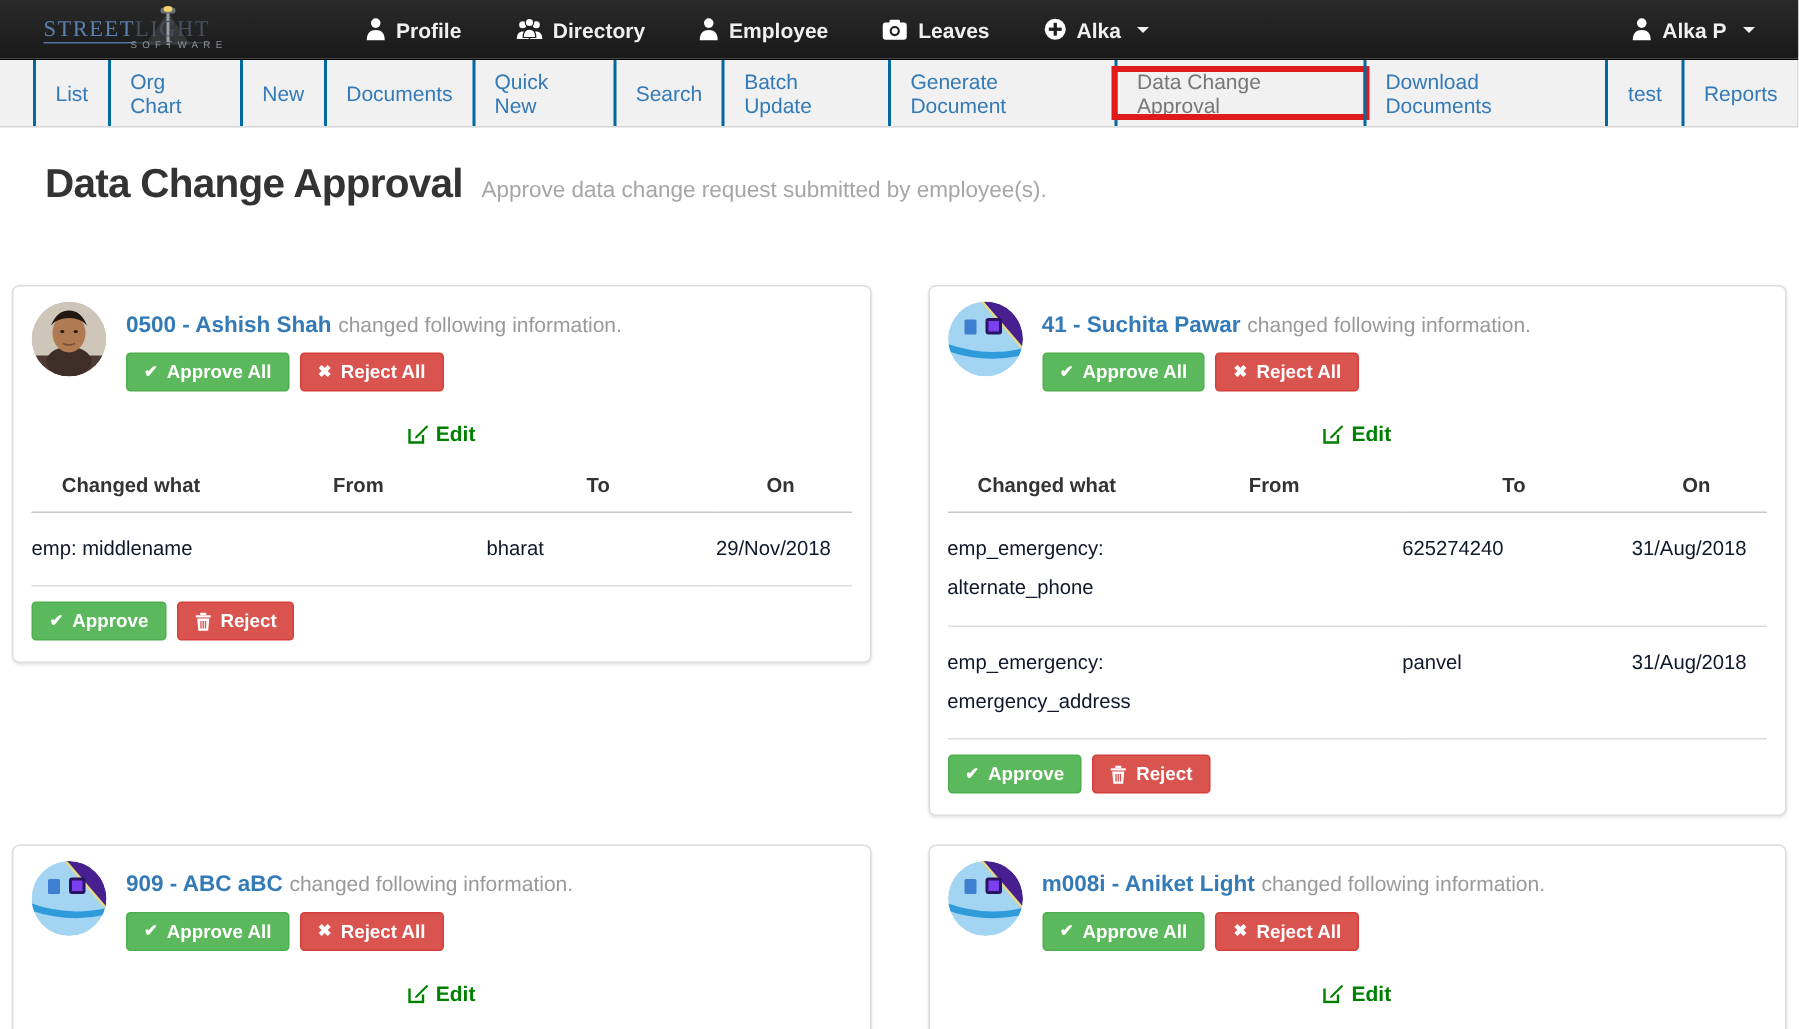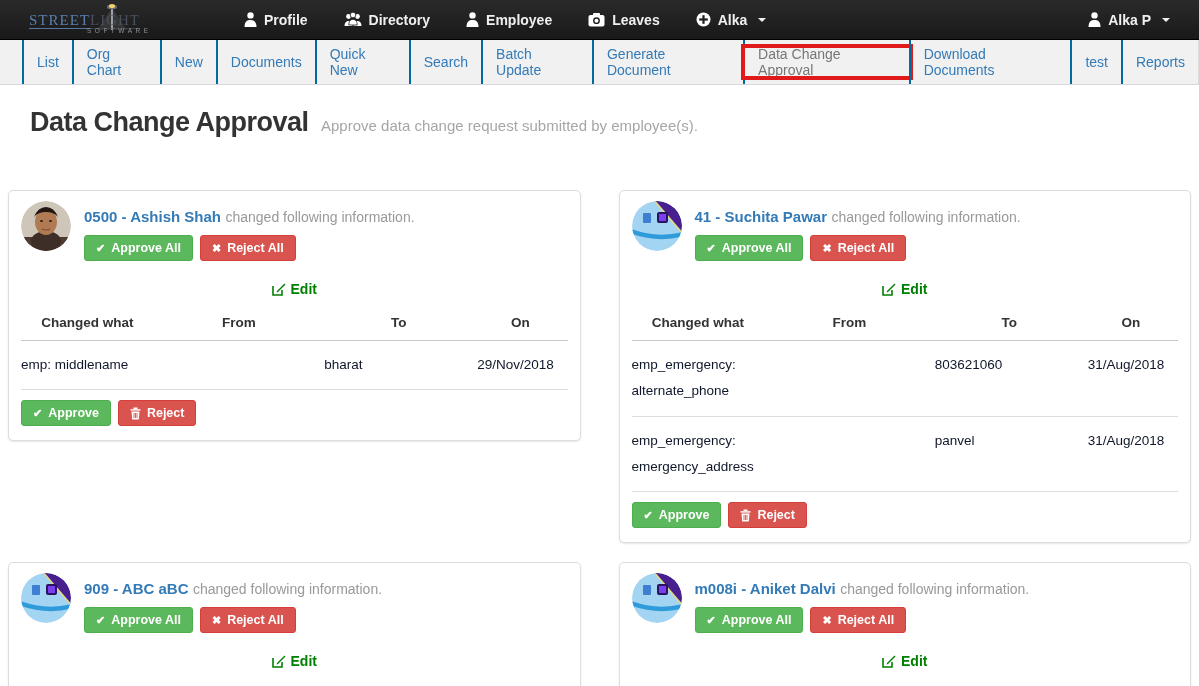--- a/index.html
+++ b/index.html
@@ -323,21 +323,21 @@
         <th>Changed what</th>
         <th>From</th>
         <th>To</th>
         <th>On</th>
       </tr>
         </thead>
       <tbody>
         <tr>
           <td>emp_emergency: alternate_phone</td>
           <td></td>
-          <td>803621060</td>
+          <td>625274240</td>
           <td>31/Aug/2018</td>
         </tr>
         <tr>
           <td>emp_emergency: emergency_address</td>
           <td></td>
           <td>panvel</td>
           <td>31/Aug/2018</td>
         </tr>
       </tbody>
     </table>
@@ -437,21 +437,21 @@
               <polygon points="21,-2 52,-2 52,34" fill="#481f8e"></polygon>
               <line x1="21" y1="-2" x2="52" y2="34" stroke="#e5da85" stroke-width="1.6"></line>
               <path d="M-2 30 Q25 40 52 33" stroke="#2f9bdb" stroke-width="4.5" fill="none"></path>
               <rect x="11" y="12" width="8" height="10" rx="1" fill="#3f7fd2"></rect>
               <rect x="26" y="12" width="9" height="9" rx="1" fill="#7a3ff0" stroke="#2a1460" stroke-width="2"></rect>
             </g>
           </svg>
       </div>
       <div class="head-right">
         <div>
-          <a class="emp-name">m008i - Aniket Dalvi</a>
+          <a class="emp-name">m008i - Aniket Light</a>
           <span class="muted">changed following information.</span>
         </div>
         <div class="head-btns">
           <button class="btn btn-success">
             <span class="ic">✔</span>
             <span>Approve All</span>
           </button>
           <button class="btn btn-danger">
             <span class="ic">✖</span>
             <span>Reject All</span>

